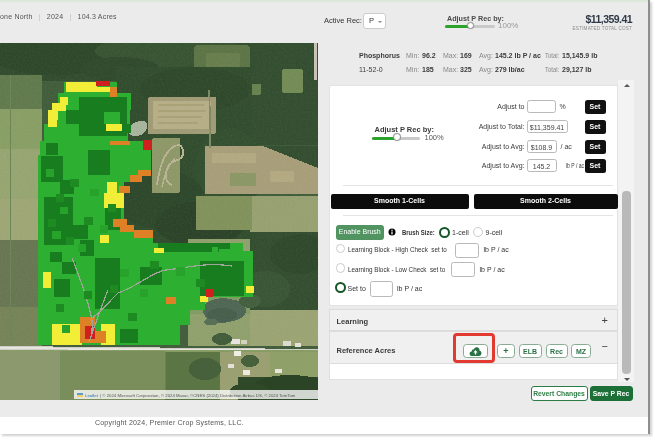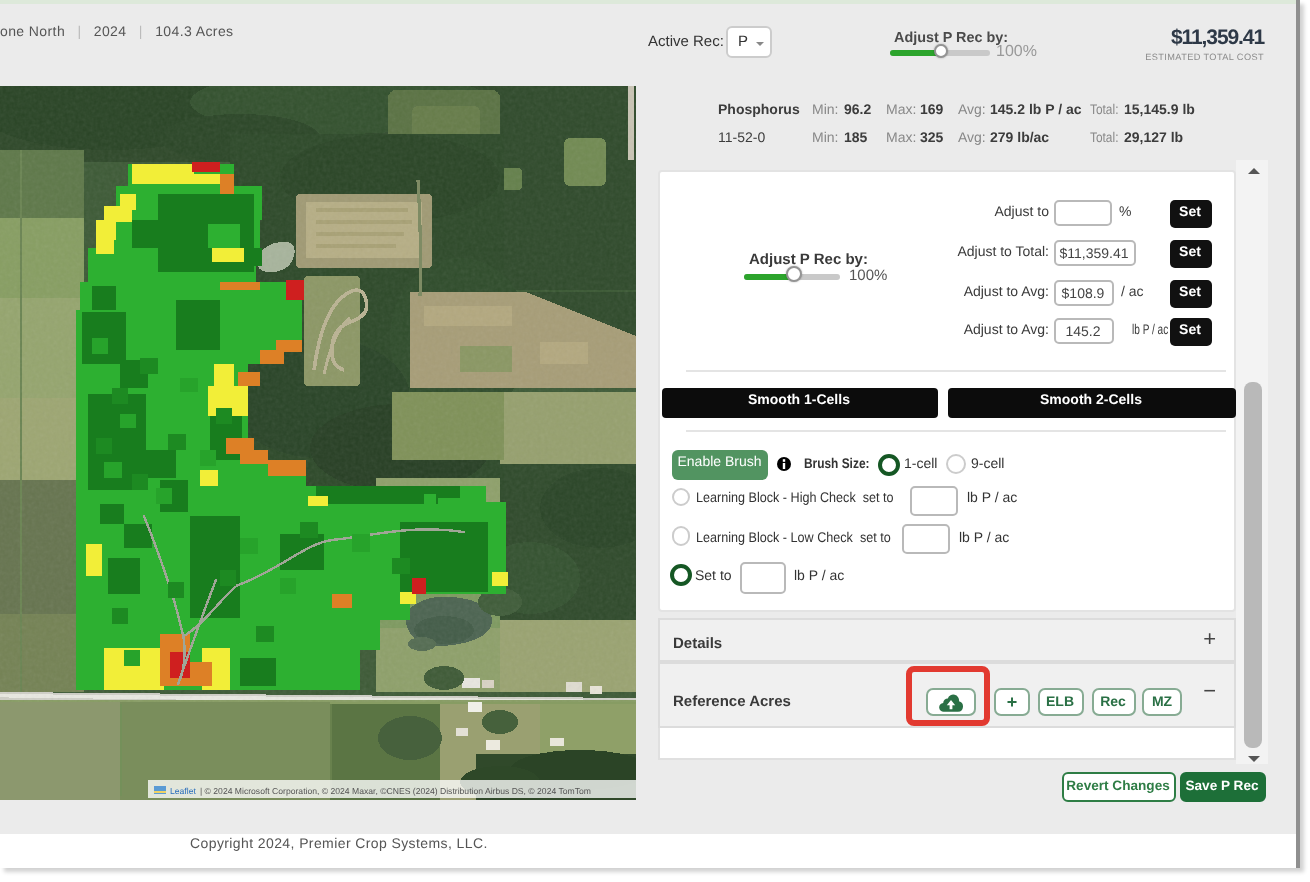--- a/index.html
+++ b/index.html
@@ -363,21 +363,21 @@
     <div class="inp" style="left:121px;top:176px;width:24px;height:15px;"></div>
     <div class="ptext" style="left:150px;top:179.5px;">lb P / ac</div>
 
     <span class="radio on" style="left:5px;top:196px;width:11px;height:11px;"></span>
     <div class="ptext" style="left:18px;top:198.5px;">Set to</div>
     <div class="inp" style="left:40px;top:195px;width:23px;height:15.5px;"></div>
     <div class="ptext" style="left:67.5px;top:198.5px;">lb P / ac</div>
   </div>
 
   <div class="abs acc" style="top:309px;height:21.5px;">
-    <div class="t" style="top:7px;">Details</div>
+    <div class="t" style="top:7px;">Learning</div>
     <div class="plus" style="top:4px;">+</div>
   </div>
   <div class="abs acc" style="top:330.5px;height:33.5px;">
     <div class="t" style="top:14px;">Reference Acres</div>
     <div class="greenbtn" style="left:133px;top:12px;width:25px;">
       <svg width="13" height="9" viewBox="0 0 13 9" style="margin-top:2px">
           <path fill="#2a7045" d="M10.5 3.6 A2.9 2.9 0 0 0 4.9 2.2 A2.3 2.3 0 0 0 2.6 4.5 A2.2 2.2 0 0 0 3 8.9 L10 8.9 A2.7 2.7 0 0 0 10.5 3.6 Z"></path>
           <path fill="#fff" d="M6.5 3 L8.6 5.6 L7.2 5.6 L7.2 7.6 L5.8 7.6 L5.8 5.6 L4.4 5.6 Z"></path>
         </svg>
     </div>

